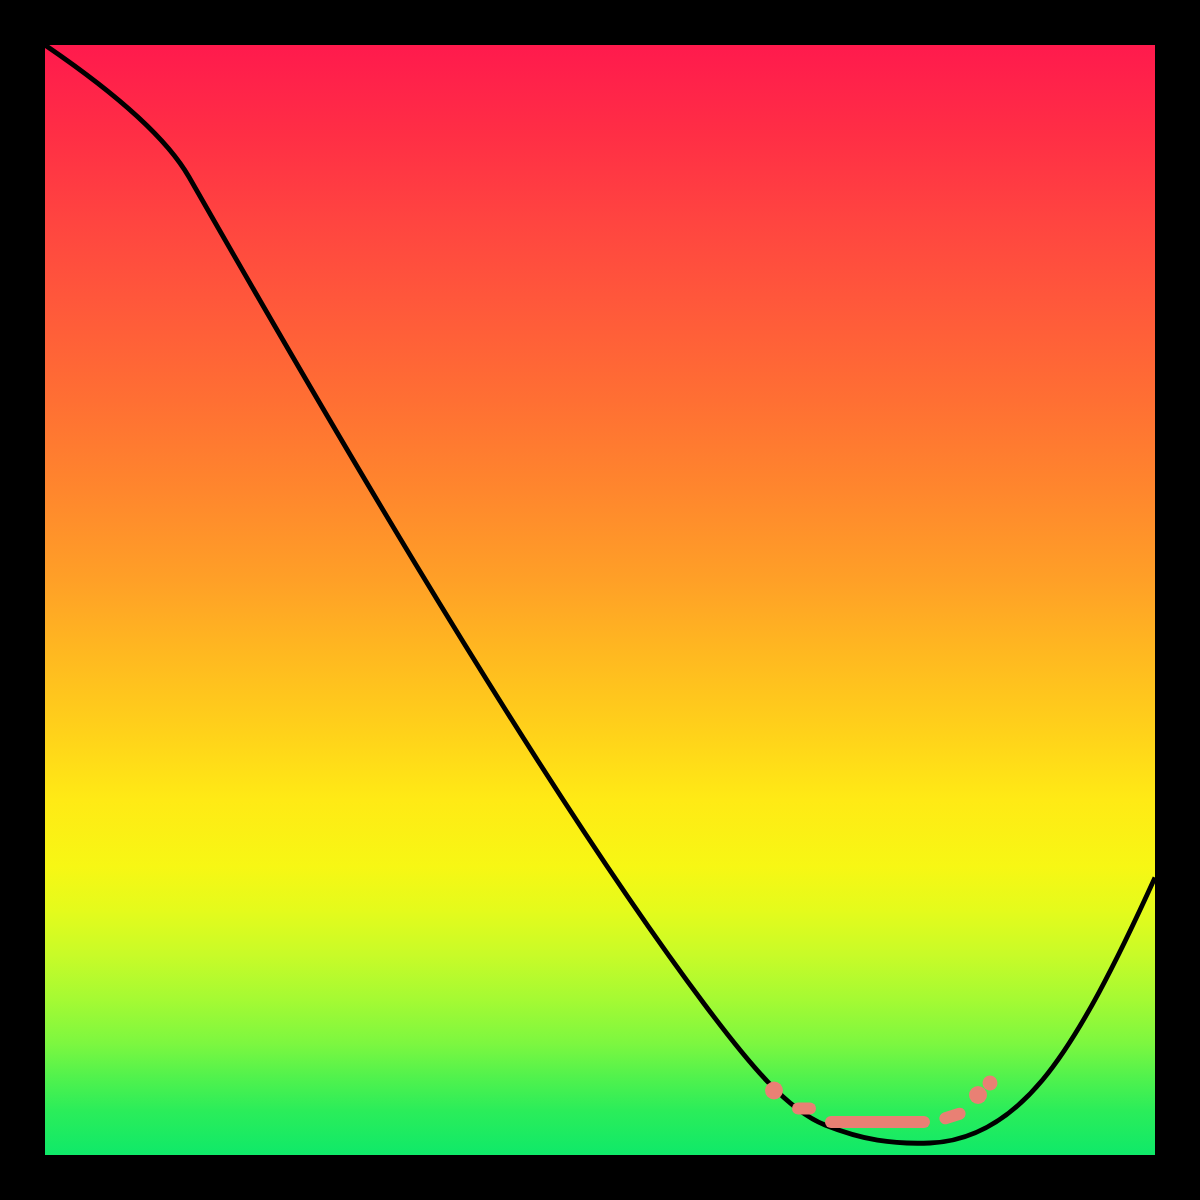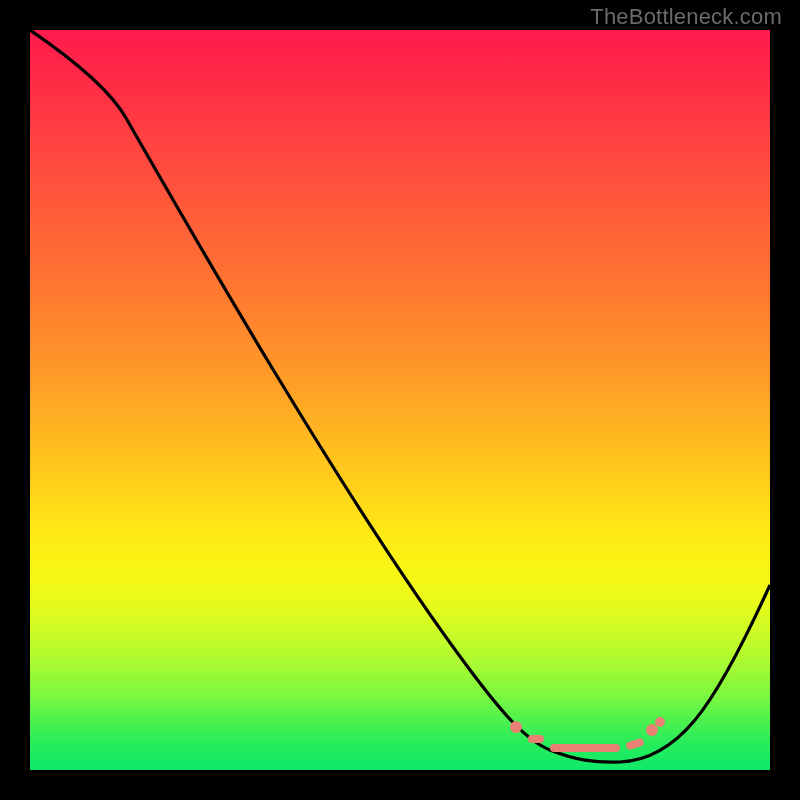--- a/index.html
+++ b/index.html
@@ -71,21 +71,20 @@
     height: 100%;
     z-index: 10;
     overflow: visible;
   }
 </style>
 </head>
 <body>
 
 <div class="frame">
 
-  <div class="watermark">TheBottleneck.com</div>
 
   <div class="plot-area">
     <div class="grad"></div>
 
     <svg class="curve" viewBox="0 0 740 740" preserveAspectRatio="none">
       <path d="M 0 0
                C 44 30, 80 60, 96 88
                C 160 200, 320 480, 440 640
                C 470 680, 495 710, 520 720
                C 545 730, 565 733, 590 732

